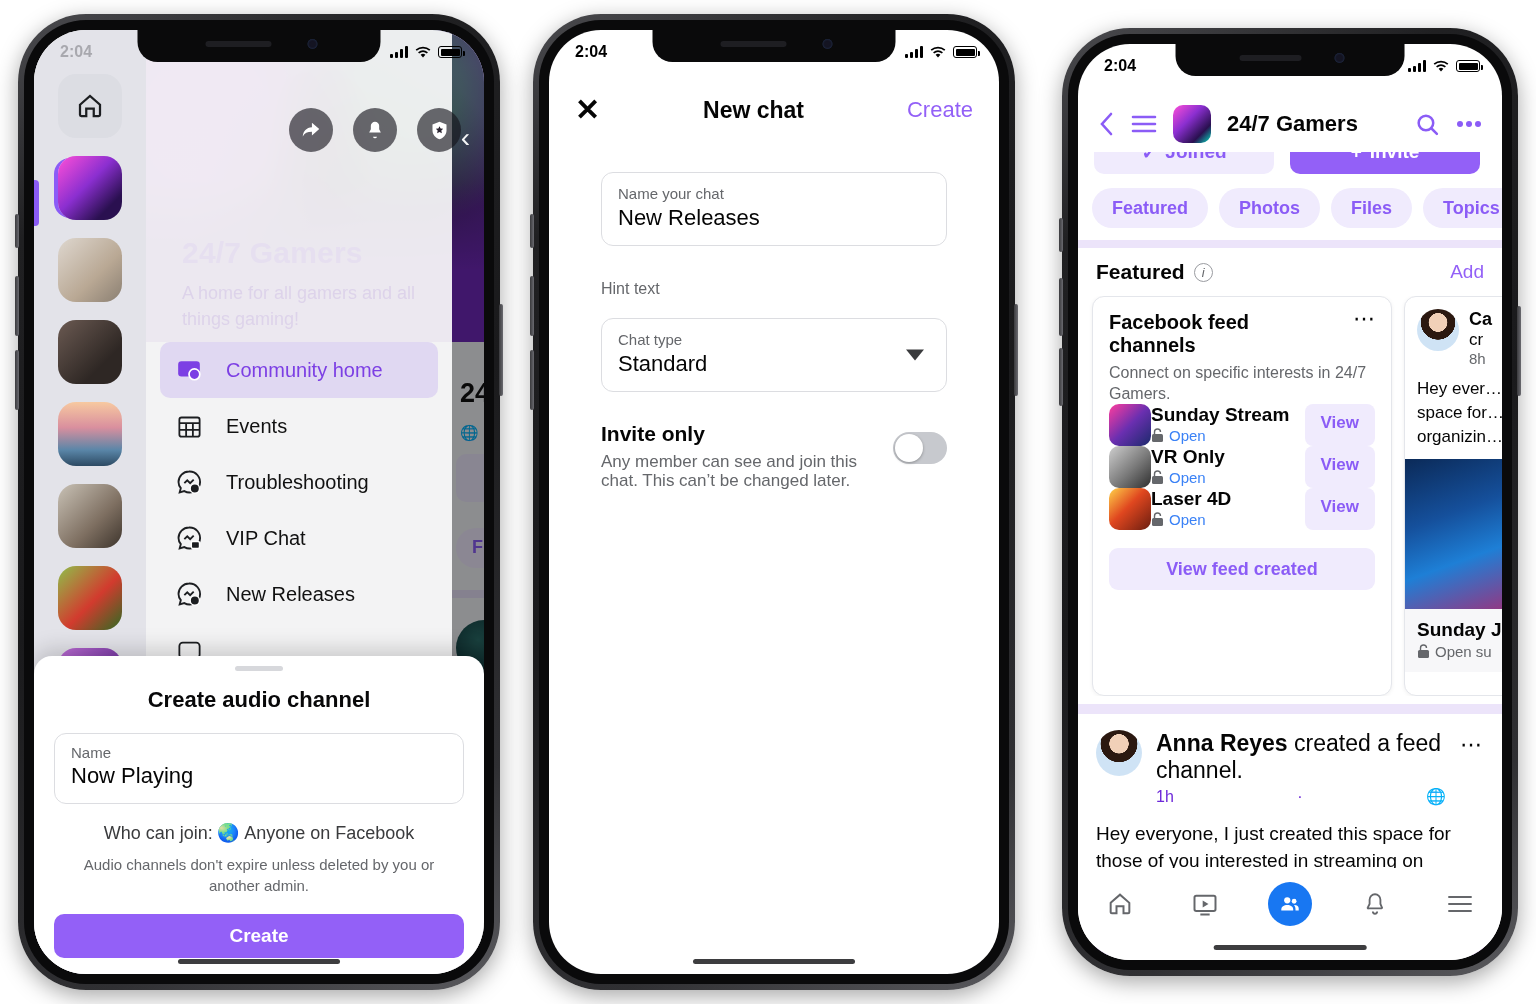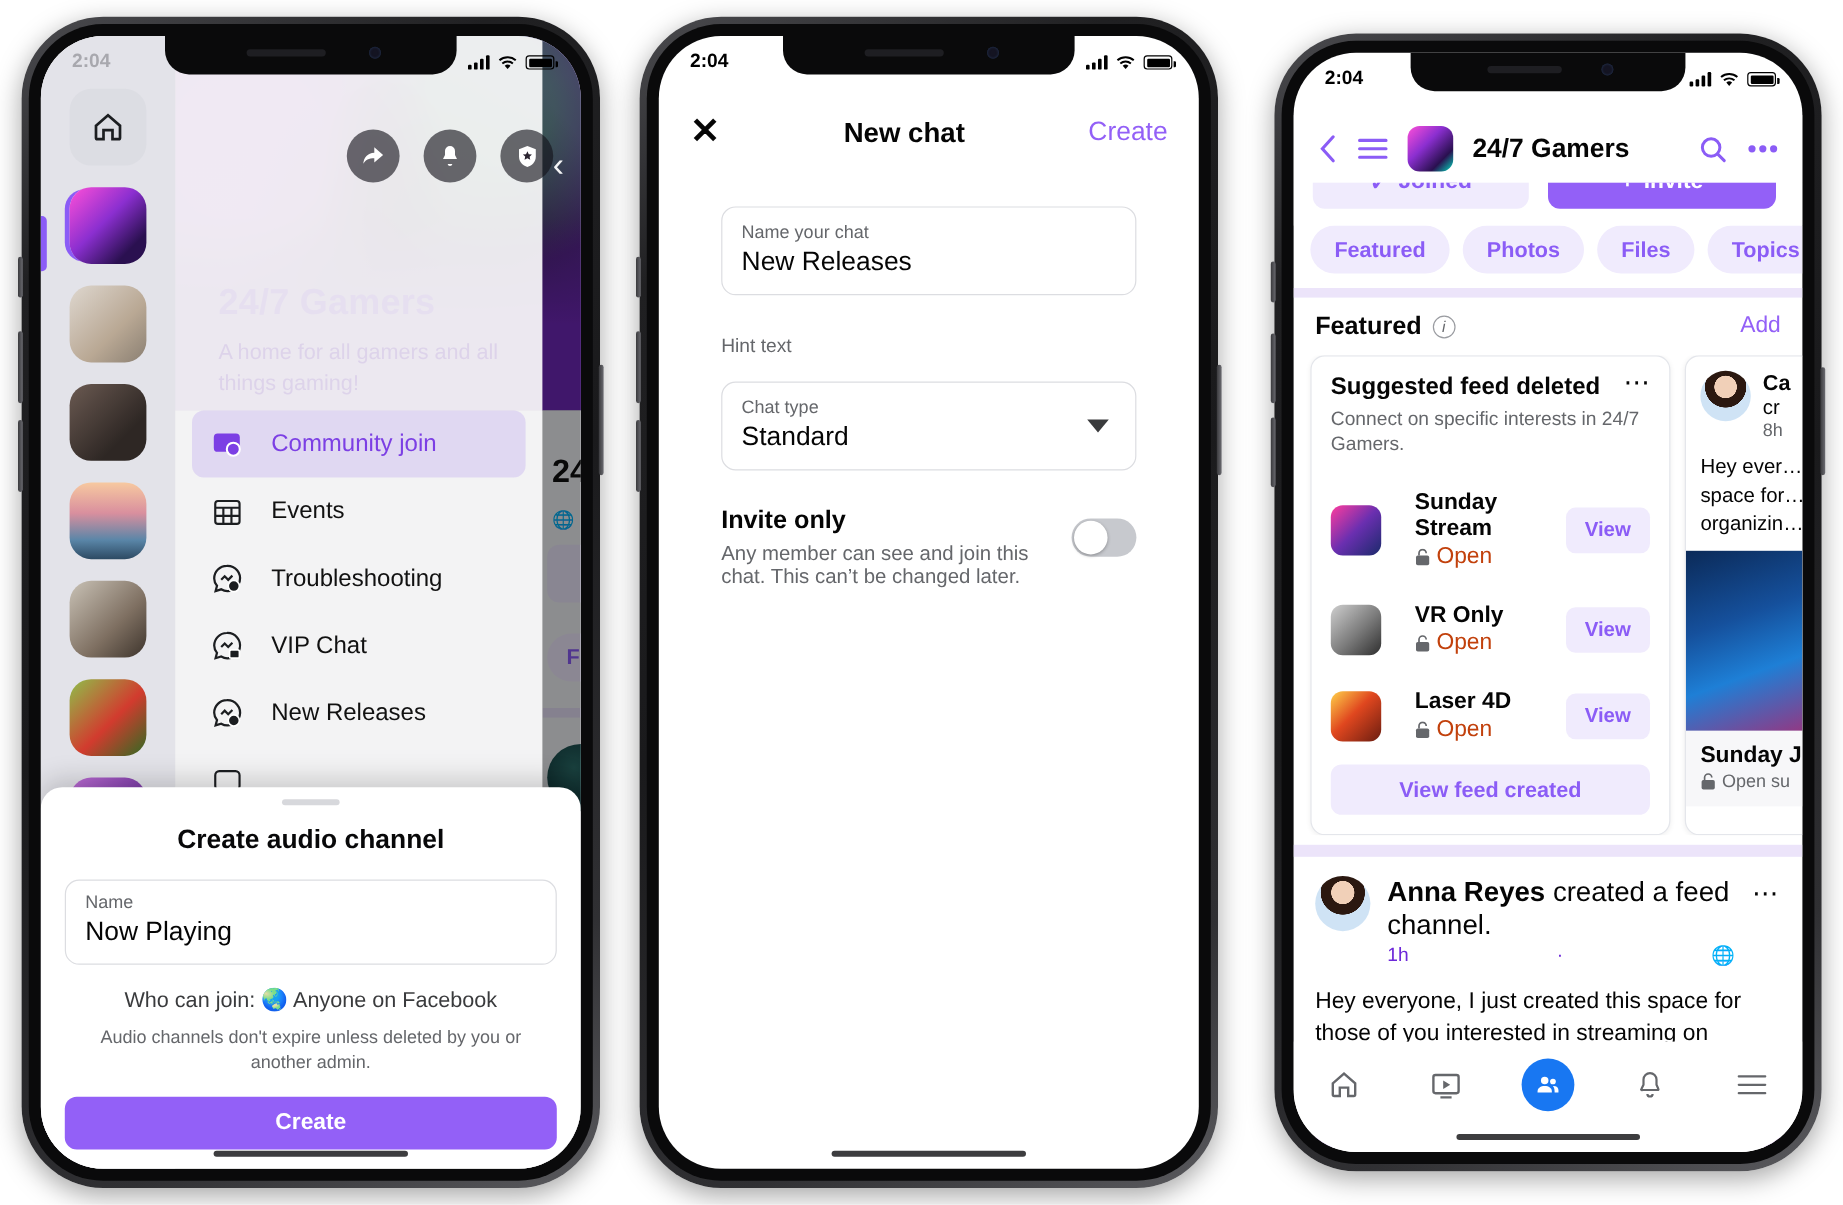--- a/index.html
+++ b/index.html
@@ -194,25 +194,25 @@
       font-size:13px; color:#65676b; margin-left:9px; font-style:italic; }
   .p3-feat .add { margin-left:auto; font-size:19px; color:#9360f7; }
   .p3-cards { position:absolute; top:252px; left:0; right:0; height:400px; display:flex; gap:12px; padding-left:14px; overflow:hidden; }
   .card {
     flex:0 0 auto; width:300px; background:#fff; border-radius:12px; border:1px solid #e4e6eb;
     box-shadow: 0 1px 4px rgba(0,0,0,.06); padding:14px 16px 16px; position:relative;
   }
   .card h3 { font-size:20px; font-weight:700; color:#050505; padding-right:36px; }
   .card .dots3 { position:absolute; right:14px; top:16px; color:#050505; font-size:22px; letter-spacing:2px; line-height:.5; }
   .card .sub { margin-top:5px; font-size:16px; line-height:21px; color:#65676b; }
-  .ch-row { display:flex; align-items:center; gap:28px; margin-top:27px; }
+  .ch-row { display:flex; gap:0; margin-top:0; }
   .ch-thumb { width:42px;height:42px;border-radius:10px;flex:0 0 auto; overflow:hidden; }
   .ch-meta { flex:1; }
   .ch-name { font-size:19px; font-weight:700; color:#050505; }
-  .ch-open { font-size:19px; color:#c2410c; display:flex; align-items:center; gap:5px; margin-top:1px; }
+  .ch-open { font-size:15px; color:#3b82f6; display:flex; align-items:center; gap:5px; margin-top:1px; }
   .view-btn { background:#f0ebfd; color:#8b5cf6; font-size:17px; font-weight:600; padding:9px 16px; border-radius:8px; }
   .card .viewall { margin-top:18px; height:42px; border-radius:9px; background:#f0ebfd; color:#8b5cf6;
       font-size:18px; font-weight:600; display:flex; align-items:center; justify-content:center; }
   .card2 { width:150px; padding:12px 0 0 0; overflow:hidden; }
   .card2 .hdr { display:flex; gap:10px; padding:0 12px; }
   .card2 .av { width:42px;height:42px;border-radius:50%; flex:0 0 auto;
       background: radial-gradient(circle at 50% 32%, #f1d0b8 0 26%, #2b1810 27% 48%, #cfe3f5 49%); }
   .card2 .nm { font-size:18px; font-weight:700; color:#050505; }
   .card2 .cr { font-size:17px; color:#050505; }
   .card2 .tm { font-size:15px; color:#65676b; }
@@ -317,21 +317,21 @@
         </div>
 
         <div class="p1-menu">
           <div class="menu-row active">
             <span class="m-ico">
               <svg width="26" height="26" viewBox="0 0 24 24" fill="#7c3fe4">
                   <rect x="2" y="4" width="20" height="14" rx="3"></rect>
                   <circle cx="17" cy="16" r="5" fill="#7c3fe4" stroke="#fff" stroke-width="1.6"></circle>
                 </svg>
             </span>
-            <span class="m-label">Community join</span>
+            <span class="m-label">Community home</span>
           </div>
           <div class="menu-row">
             <span class="m-ico">
               <svg width="27" height="27" viewBox="0 0 24 24" fill="none" stroke="#1c1e21" stroke-width="1.6">
                   <rect x="3" y="4" width="18" height="17" rx="2"></rect>
                   <path d="M3 9h18M9 9v12M15 9v12M3 15h18"></path>
                 </svg>
             </span>
             <span class="m-label">Events</span>
           </div>
@@ -537,21 +537,21 @@
 
       <div class="p3-feat">
         <h2>Featured</h2>
         <span class="info-c">i</span>
         <span class="add">Add</span>
       </div>
 
       <div class="p3-cards">
         <div class="card">
           <span class="dots3">⋯</span>
-          <h3>Suggested feed deleted</h3>
+          <h3>Facebook feed channels</h3>
           <div class="sub">Connect on specific interests in 24/7 Gamers.</div>
 
           <div class="ch-row">
             <span class="ch-thumb" style="background:linear-gradient(135deg,#ff3d9e,#6a2fb0 50%,#1b2a6b)"></span>
             <span class="ch-meta">
               <div class="ch-name">Sunday Stream</div>
               <div class="ch-open">
                 <svg width="13" height="15" viewBox="0 0 13 15" fill="#65676b">
                     <rect x="1" y="6" width="11" height="8" rx="1.5"></rect>
                     <path d="M3.5 6V4a3 3 0 016 0" fill="none" stroke="#65676b" stroke-width="1.4"></path>

